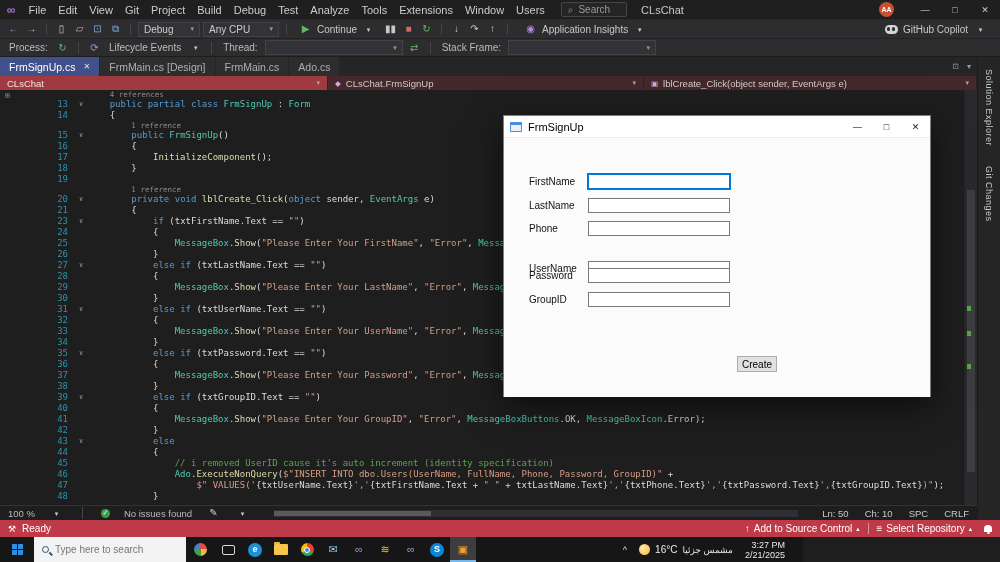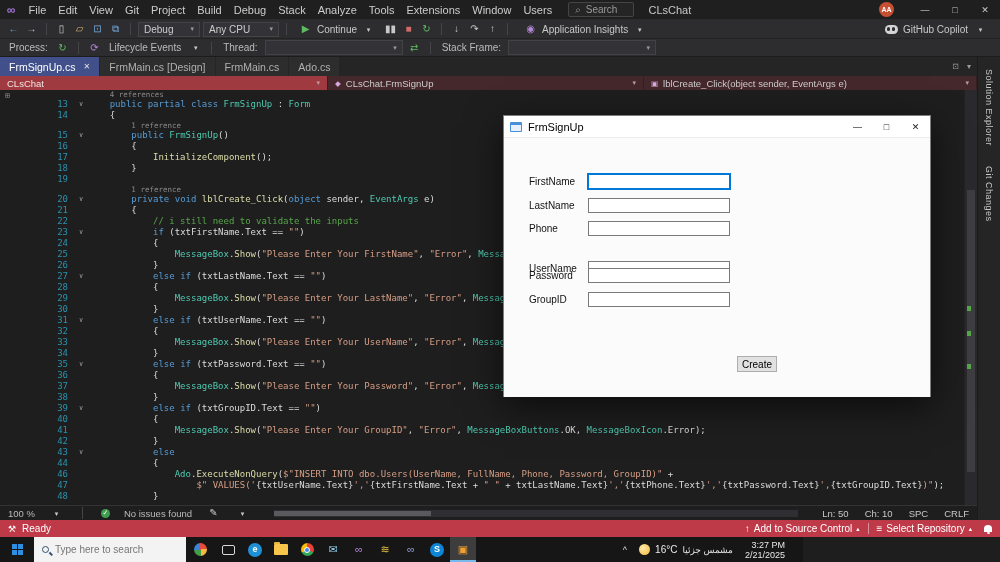--- a/index.html
+++ b/index.html
@@ -157,21 +157,21 @@
   <div class="menubar">
     <span class="vs-logo">∞</span>
     <div class="menu-items">
         <span class="menu-item">File</span>
         <span class="menu-item">Edit</span>
         <span class="menu-item">View</span>
         <span class="menu-item">Git</span>
         <span class="menu-item">Project</span>
         <span class="menu-item">Build</span>
         <span class="menu-item">Debug</span>
-        <span class="menu-item">Stack</span>
+        <span class="menu-item">Test</span>
         <span class="menu-item">Analyze</span>
         <span class="menu-item">Tools</span>
         <span class="menu-item">Extensions</span>
         <span class="menu-item">Window</span>
         <span class="menu-item">Users</span>
       </div>
     <div class="search-pill">
       <span>⌕</span>
       <span>Search</span>
     </div>
@@ -294,21 +294,20 @@
         <div class="code-row"><span class="g-margin"></span><span class="g-num">14</span><span class="g-chev"></span><span class="code-text">    <span class="tk-p">{</span></span></div>
         <div class="code-row lens-row"><span class="g-margin"></span><span class="g-num"></span><span class="g-chev"></span><span class="code-text">        <span class="tk-lens">1 reference</span></span></div>
         <div class="code-row"><span class="g-margin"></span><span class="g-num">15</span><span class="g-chev">∨</span><span class="code-text">        <span class="tk-k">public </span><span class="tk-t">FrmSignUp</span><span class="tk-p">()</span></span></div>
         <div class="code-row"><span class="g-margin"></span><span class="g-num">16</span><span class="g-chev"></span><span class="code-text">        <span class="tk-p">{</span></span></div>
         <div class="code-row"><span class="g-margin"></span><span class="g-num">17</span><span class="g-chev"></span><span class="code-text">            <span class="tk-m">InitializeComponent</span><span class="tk-p">();</span></span></div>
         <div class="code-row"><span class="g-margin"></span><span class="g-num">18</span><span class="g-chev"></span><span class="code-text">        <span class="tk-p">}</span></span></div>
         <div class="code-row"><span class="g-margin"></span><span class="g-num">19</span><span class="g-chev"></span><span class="code-text"></span></div>
         <div class="code-row lens-row"><span class="g-margin"></span><span class="g-num"></span><span class="g-chev"></span><span class="code-text">        <span class="tk-lens">1 reference</span></span></div>
         <div class="code-row"><span class="g-margin"></span><span class="g-num">20</span><span class="g-chev">∨</span><span class="code-text">        <span class="tk-k">private </span><span class="tk-k">void </span><span class="tk-m">lblCreate_Click</span><span class="tk-p">(</span><span class="tk-k">object</span><span class="tk-p"> sender, </span><span class="tk-t">EventArgs</span><span class="tk-p"> e)</span></span></div>
         <div class="code-row"><span class="g-margin"></span><span class="g-num">21</span><span class="g-chev"></span><span class="code-text">        <span class="tk-p">{</span></span></div>
-        <div class="code-row"><span class="g-margin"></span><span class="g-num">22</span><span class="g-chev"></span><span class="code-text">            <span class="tk-c">// i still need to validate the inputs</span></span></div>
         <div class="code-row"><span class="g-margin"></span><span class="g-num">23</span><span class="g-chev">∨</span><span class="code-text">            <span class="tk-k">if</span><span class="tk-p"> (txtFirstName.Text == </span><span class="tk-s">""</span><span class="tk-p">)</span></span></div>
         <div class="code-row"><span class="g-margin"></span><span class="g-num">24</span><span class="g-chev"></span><span class="code-text">            <span class="tk-p">{</span></span></div>
         <div class="code-row"><span class="g-margin"></span><span class="g-num">25</span><span class="g-chev"></span><span class="code-text">                <span class="tk-t">MessageBox</span><span class="tk-p">.</span><span class="tk-m">Show</span><span class="tk-p">(</span><span class="tk-s">"Please Enter Your FirstName"</span><span class="tk-p">, </span><span class="tk-s">"Error"</span><span class="tk-p">, </span><span class="tk-t">MessageBoxButtons</span><span class="tk-p">.OK, </span><span class="tk-t">MessageBoxIcon</span><span class="tk-p">.Error);</span></span></div>
         <div class="code-row"><span class="g-margin"></span><span class="g-num">26</span><span class="g-chev"></span><span class="code-text">            <span class="tk-p">}</span></span></div>
         <div class="code-row"><span class="g-margin"></span><span class="g-num">27</span><span class="g-chev">∨</span><span class="code-text">            <span class="tk-k">else </span><span class="tk-k">if</span><span class="tk-p"> (txtLastName.Text == </span><span class="tk-s">""</span><span class="tk-p">)</span></span></div>
         <div class="code-row"><span class="g-margin"></span><span class="g-num">28</span><span class="g-chev"></span><span class="code-text">            <span class="tk-p">{</span></span></div>
         <div class="code-row"><span class="g-margin"></span><span class="g-num">29</span><span class="g-chev"></span><span class="code-text">                <span class="tk-t">MessageBox</span><span class="tk-p">.</span><span class="tk-m">Show</span><span class="tk-p">(</span><span class="tk-s">"Please Enter Your LastName"</span><span class="tk-p">, </span><span class="tk-s">"Error"</span><span class="tk-p">, </span><span class="tk-t">MessageBoxButtons</span><span class="tk-p">.OK, </span><span class="tk-t">MessageBoxIcon</span><span class="tk-p">.Error);</span></span></div>
         <div class="code-row"><span class="g-margin"></span><span class="g-num">30</span><span class="g-chev"></span><span class="code-text">            <span class="tk-p">}</span></span></div>
         <div class="code-row"><span class="g-margin"></span><span class="g-num">31</span><span class="g-chev">∨</span><span class="code-text">            <span class="tk-k">else </span><span class="tk-k">if</span><span class="tk-p"> (txtUserName.Text == </span><span class="tk-s">""</span><span class="tk-p">)</span></span></div>
         <div class="code-row"><span class="g-margin"></span><span class="g-num">32</span><span class="g-chev"></span><span class="code-text">            <span class="tk-p">{</span></span></div>
@@ -317,20 +316,21 @@
         <div class="code-row"><span class="g-margin"></span><span class="g-num">35</span><span class="g-chev">∨</span><span class="code-text">            <span class="tk-k">else </span><span class="tk-k">if</span><span class="tk-p"> (txtPassword.Text == </span><span class="tk-s">""</span><span class="tk-p">)</span></span></div>
         <div class="code-row"><span class="g-margin"></span><span class="g-num">36</span><span class="g-chev"></span><span class="code-text">            <span class="tk-p">{</span></span></div>
         <div class="code-row"><span class="g-margin"></span><span class="g-num">37</span><span class="g-chev"></span><span class="code-text">                <span class="tk-t">MessageBox</span><span class="tk-p">.</span><span class="tk-m">Show</span><span class="tk-p">(</span><span class="tk-s">"Please Enter Your Password"</span><span class="tk-p">, </span><span class="tk-s">"Error"</span><span class="tk-p">, </span><span class="tk-t">MessageBoxButtons</span><span class="tk-p">.OK, </span><span class="tk-t">MessageBoxIcon</span><span class="tk-p">.Error);</span></span></div>
         <div class="code-row"><span class="g-margin"></span><span class="g-num">38</span><span class="g-chev"></span><span class="code-text">            <span class="tk-p">}</span></span></div>
         <div class="code-row"><span class="g-margin"></span><span class="g-num">39</span><span class="g-chev">∨</span><span class="code-text">            <span class="tk-k">else </span><span class="tk-k">if</span><span class="tk-p"> (txtGroupID.Text == </span><span class="tk-s">""</span><span class="tk-p">)</span></span></div>
         <div class="code-row"><span class="g-margin"></span><span class="g-num">40</span><span class="g-chev"></span><span class="code-text">            <span class="tk-p">{</span></span></div>
         <div class="code-row"><span class="g-margin"></span><span class="g-num">41</span><span class="g-chev"></span><span class="code-text">                <span class="tk-t">MessageBox</span><span class="tk-p">.</span><span class="tk-m">Show</span><span class="tk-p">(</span><span class="tk-s">"Please Enter Your GroupID"</span><span class="tk-p">, </span><span class="tk-s">"Error"</span><span class="tk-p">, </span><span class="tk-t">MessageBoxButtons</span><span class="tk-p">.OK, </span><span class="tk-t">MessageBoxIcon</span><span class="tk-p">.Error);</span></span></div>
         <div class="code-row"><span class="g-margin"></span><span class="g-num">42</span><span class="g-chev"></span><span class="code-text">            <span class="tk-p">}</span></span></div>
         <div class="code-row"><span class="g-margin"></span><span class="g-num">43</span><span class="g-chev">∨</span><span class="code-text">            <span class="tk-k">else</span></span></div>
         <div class="code-row"><span class="g-margin"></span><span class="g-num">44</span><span class="g-chev"></span><span class="code-text">            <span class="tk-p">{</span></span></div>
+        <div class="code-row"><span class="g-margin"></span><span class="g-num">45</span><span class="g-chev"></span><span class="code-text">                <span class="tk-c">// i removed UserID cause it's auto increment (identity specification)</span></span></div>
         <div class="code-row"><span class="g-margin"></span><span class="g-num">46</span><span class="g-chev"></span><span class="code-text">                <span class="tk-t">Ado</span><span class="tk-p">.</span><span class="tk-m">ExecuteNonQuery</span><span class="tk-p">(</span><span class="tk-s">$"INSERT INTO dbo.Users(UserName, FullName, Phone, Password, GroupID)"</span><span class="tk-p"> +</span></span></div>
         <div class="code-row"><span class="g-margin"></span><span class="g-num">47</span><span class="g-chev"></span><span class="code-text">                    <span class="tk-s">$" VALUES('</span><span class="tk-p">{txtUserName.Text}</span><span class="tk-s">','</span><span class="tk-p">{txtFirstName.Text + </span><span class="tk-s">" "</span><span class="tk-p"> + txtLastName.Text}</span><span class="tk-s">','</span><span class="tk-p">{txtPhone.Text}</span><span class="tk-s">','</span><span class="tk-p">{txtPassword.Text}</span><span class="tk-s">',</span><span class="tk-p">{txtGroupID.Text}</span><span class="tk-s">)"</span><span class="tk-p">);</span></span></div>
         <div class="code-row"><span class="g-margin"></span><span class="g-num">48</span><span class="g-chev"></span><span class="code-text">            <span class="tk-p">}</span></span></div>
       </div>
   </div>
   <div class="v-scroll">
     <div class="v-thumb"></div>
     <div>
         <div class="scroll-mark" style="top: 52%; background: rgb(87, 166, 74);"></div>
         <div class="scroll-mark" style="top: 58%; background: rgb(87, 166, 74);"></div>

